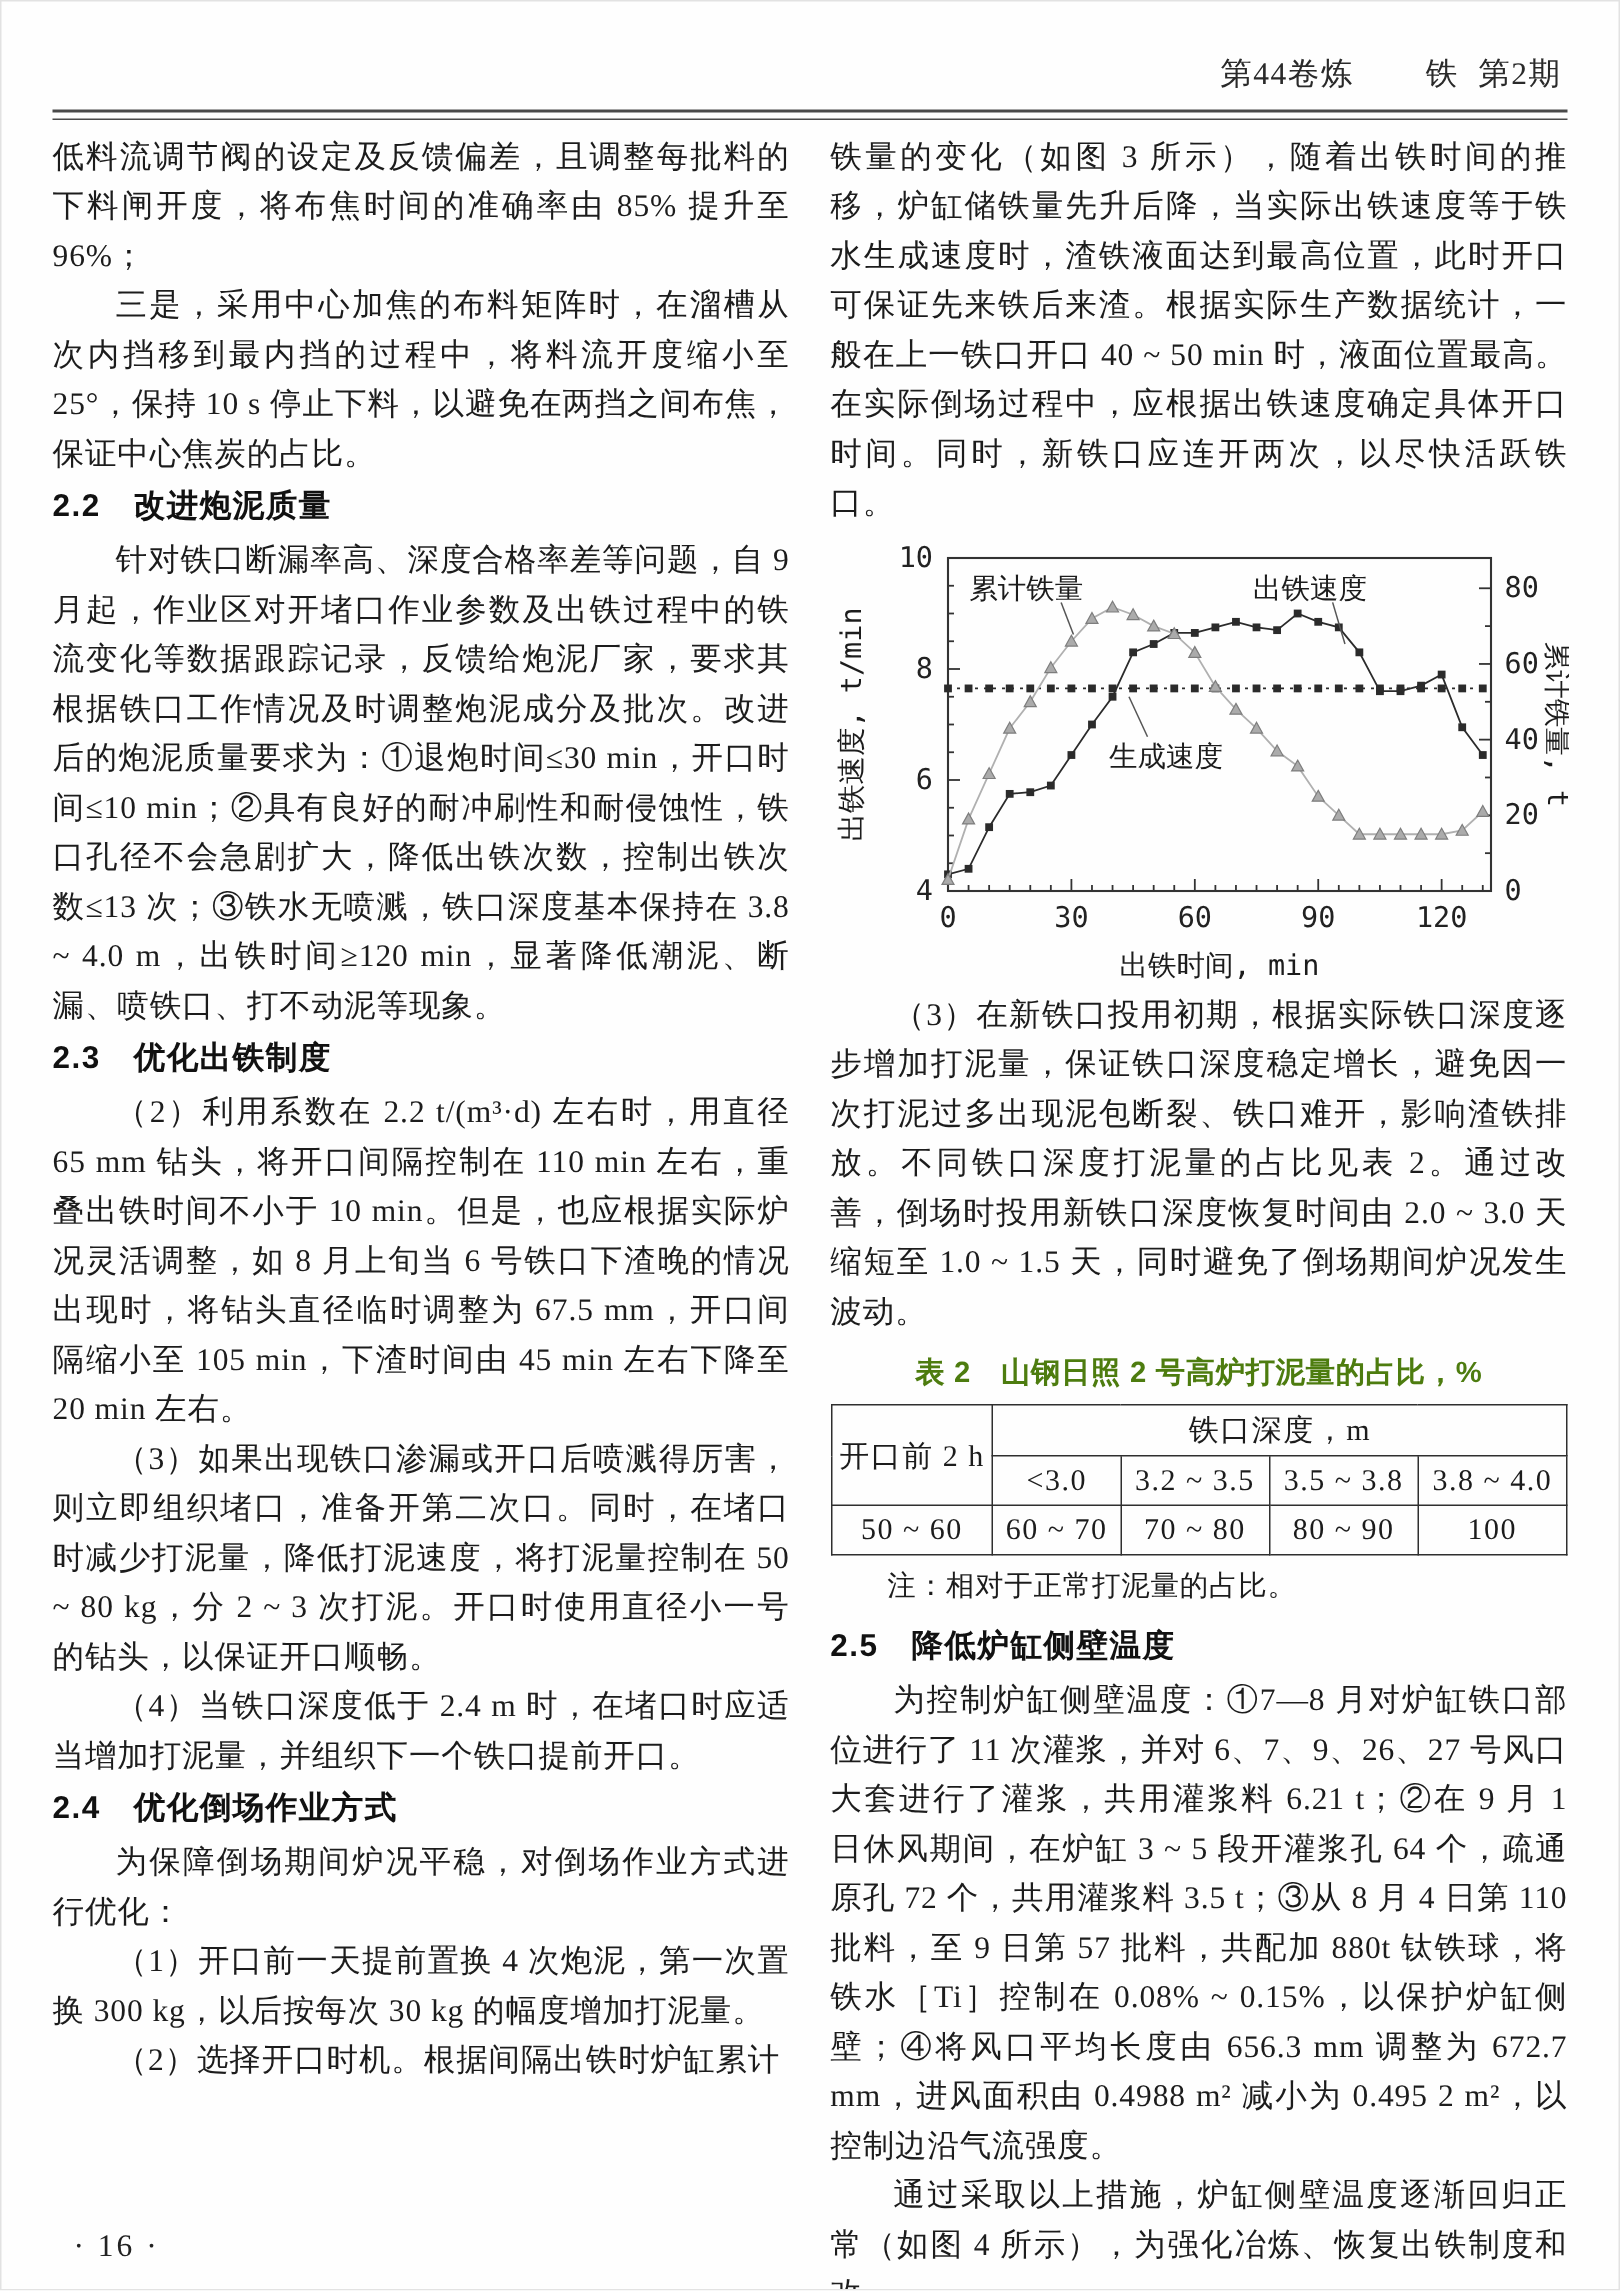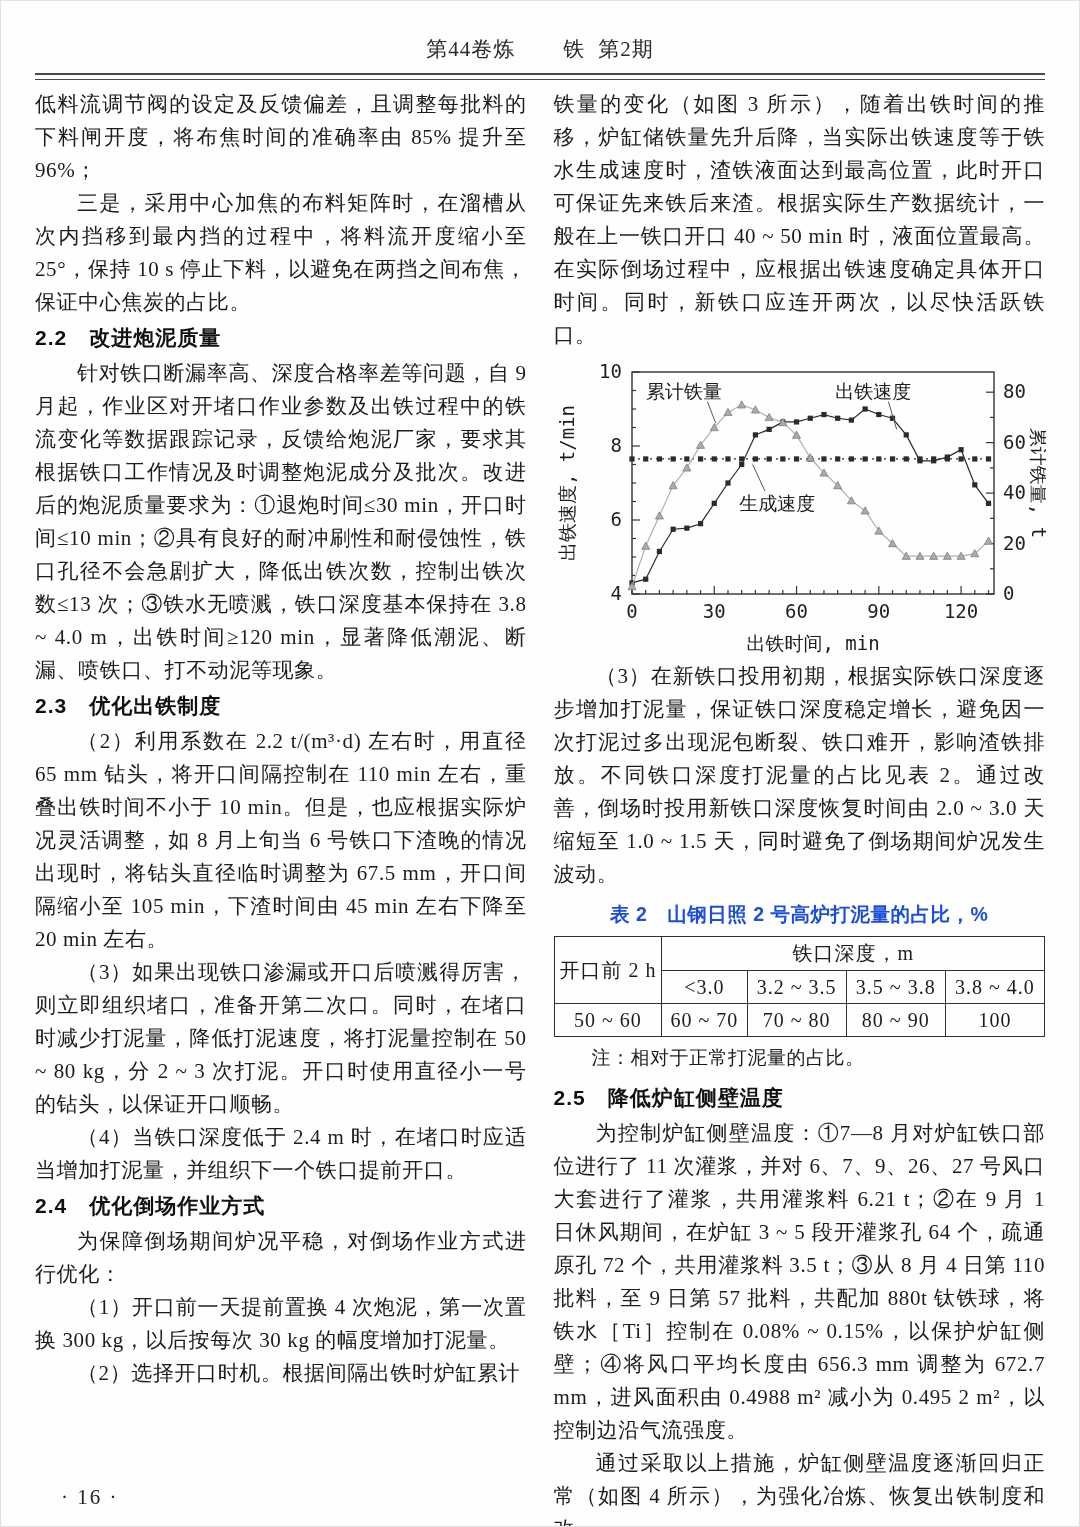--- a/index.html
+++ b/index.html
@@ -9,21 +9,21 @@
     box-sizing:border-box;
     background:#fefefe;
     border:1px solid #e2e2e2;
     padding:30px 34px 0 34px;
     font-family:"Liberation Serif","DejaVu Serif",serif;
     color:#1c1c1c;
     overflow:hidden;
   }
   
   .runhead{
-    display:flex;justify-content:center;align-items:baseline;
+    display:flex;justify-content:flex-end;align-items:baseline;
     font-size:21px;letter-spacing:1px;color:#2a2a2a;
     padding:4px 4px 10px 4px;
   }
   .runhead .center{letter-spacing:14px;}
   .dblrule{height:4px;border-top:2px solid #4a4a4a;border-bottom:1.5px solid #4a4a4a;margin-bottom:8px;}
   
   .columns{display:flex;gap:27px;}
   .col{flex:1;width:0;}
   .para, .para-cont{
     font-size:21px;line-height:33px;letter-spacing:0.6px;
@@ -42,34 +42,34 @@
   .figure svg{display:block;}
   .fig-caption{
     font-family:"Liberation Sans","DejaVu Sans",sans-serif;
     font-weight:bold;font-size:19px;line-height:26px;
     text-align:center;margin:4px 0 10px 0;color:#111;
   }
   
   .tbl-title{
     font-family:"Liberation Sans","DejaVu Sans",sans-serif;
     font-weight:bold;font-size:19.5px;text-align:center;
-    margin:10px 0 8px 0;color:#1d4ed8;letter-spacing:0.5px;
+    margin:10px 0 8px 0;color:#4d7c0f;letter-spacing:0.5px;
   }
   table.data{
     border-collapse:collapse;width:100%;
     font-size:20px;
   }
   table.data td{
     border:1.5px solid #2f2f2f;text-align:center;
     padding:3px 2px;height:26px;letter-spacing:1px;
   }
   .tbl-note{font-size:19px;line-height:30px;margin:6px 0 8px 0;padding-left:38px;letter-spacing:0.5px;}
   
   .pagenum{
-    position:absolute;left:60px;bottom:16px;
+    position:absolute;left:48px;bottom:16px;
     font-size:21px;letter-spacing:2px;color:#222;
   }
   .chart-wrap{width:100%;}
 </style>
 </head>
 <body>
 
 <div class="page">
 
   <div class="runhead">

